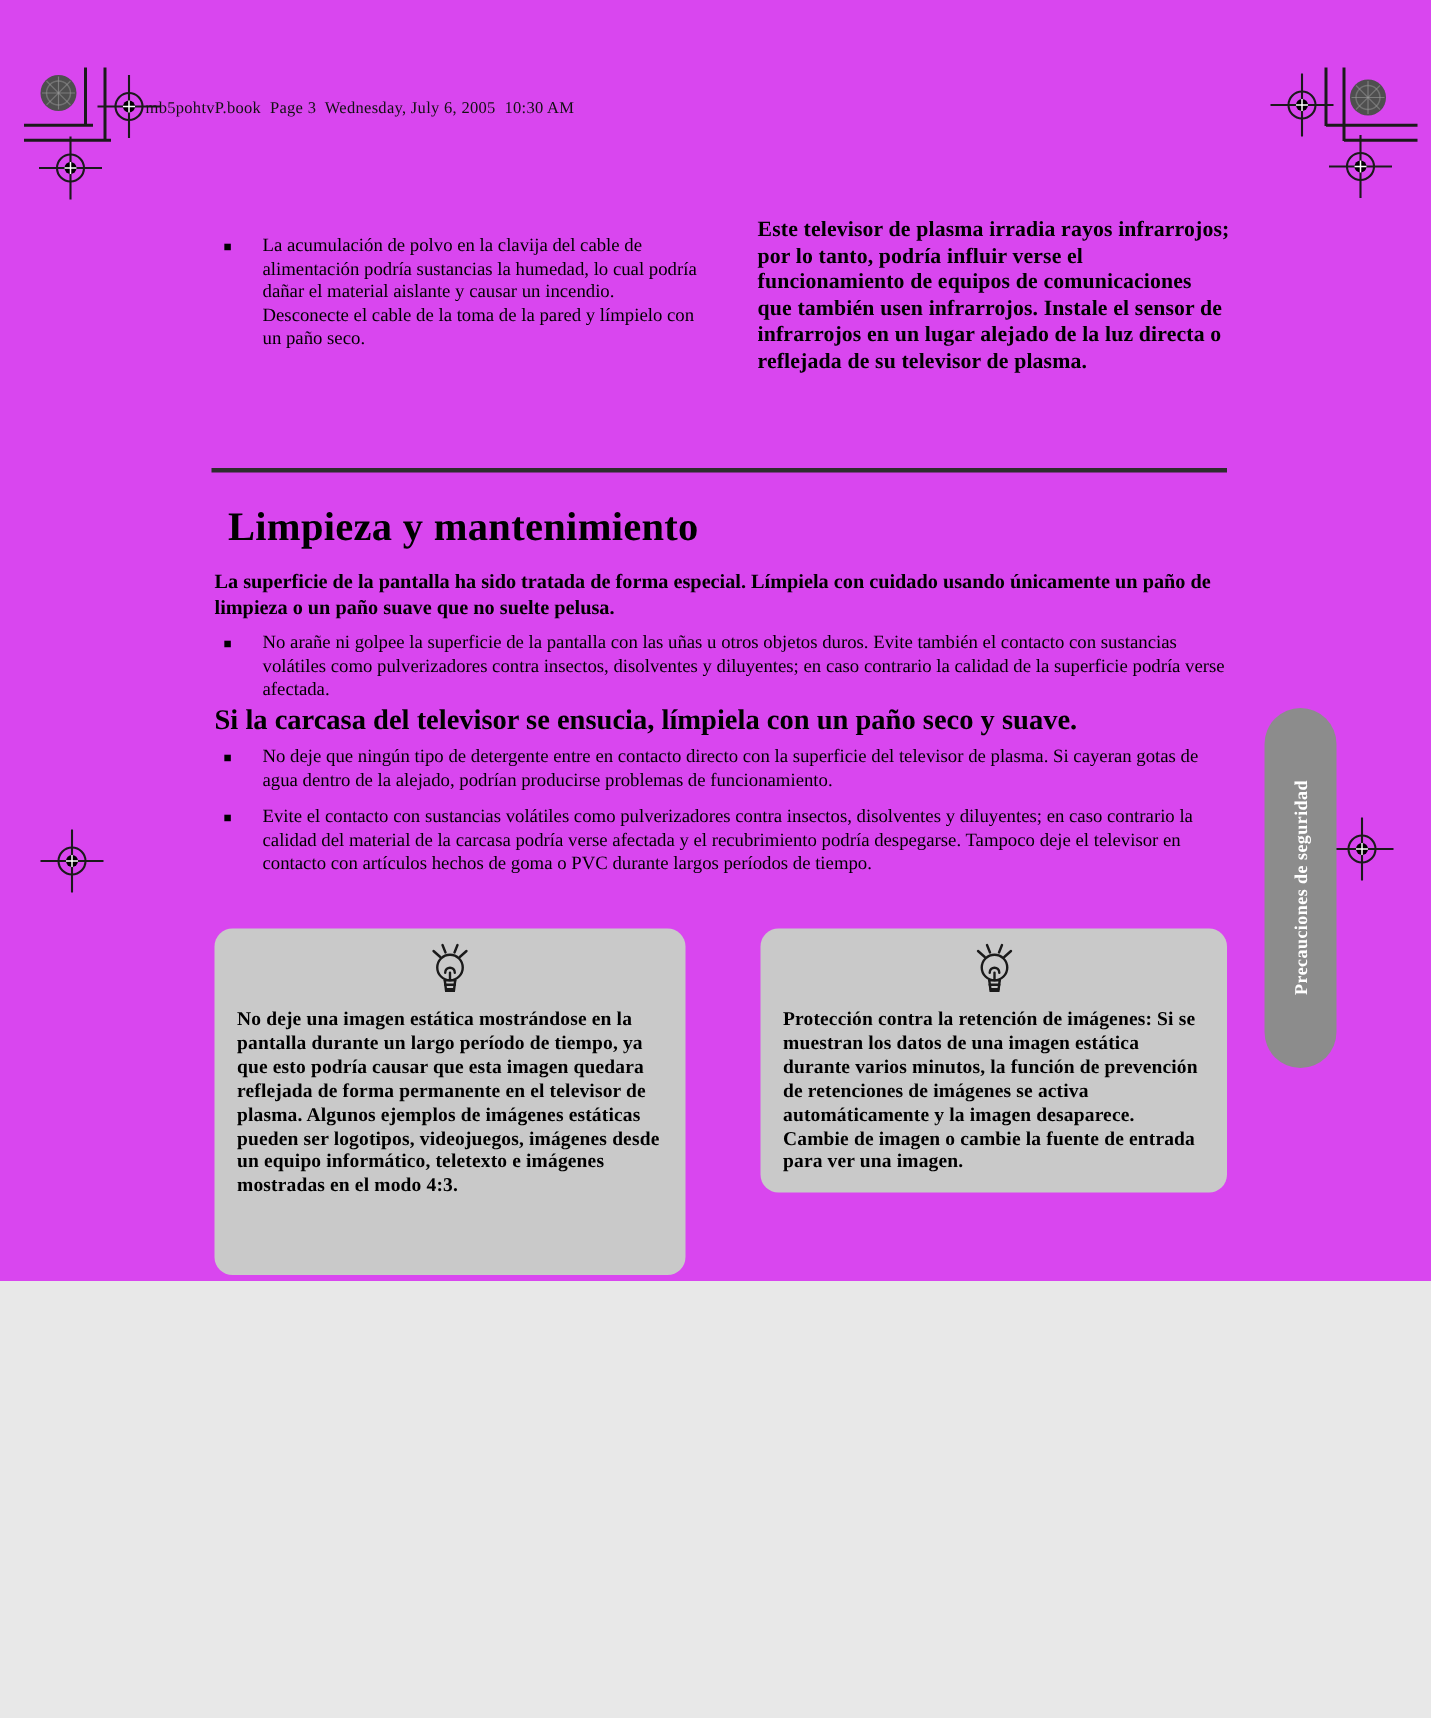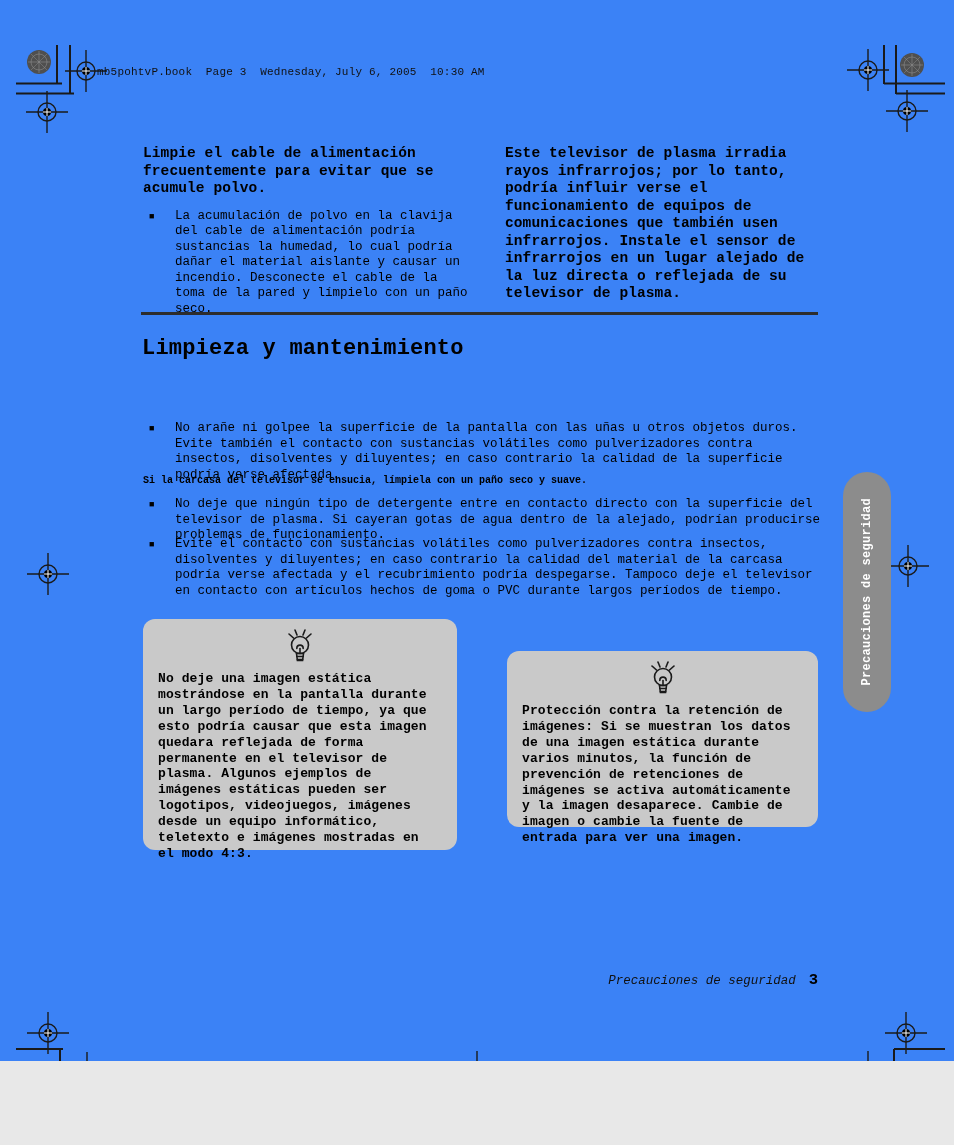--- a/index.html
+++ b/index.html
@@ -1,61 +1,61 @@
 <!DOCTYPE html>
 <html><head>
 <meta charset="utf-8">
 <style>
   html,body{margin:0;padding:0;background:#e8e8e8;}
   .page{
     position:relative;
-    width:954px;height:1061px;
-    background:#3b82f6;
-    font-family:Liberation Mono, monospace;
+    width:954px;height:854px;
+    background:#d946ef;
+    font-family:Liberation Serif, serif;
     color:#000;
     overflow:hidden;
   }
   .marks{position:absolute;left:0;top:0;pointer-events:none;}
   .header-line{
     position:absolute;left:97px;top:66px;
     font-size:11px;color:#111;white-space:pre;
     letter-spacing:.2px;
   }
   .colhead{
     font-weight:bold;font-size:14.5px;line-height:17.5px;margin:0;
     letter-spacing:.1px;
   }
   .left-col{position:absolute;left:143px;top:145px;width:325px;}
   .right-col{position:absolute;left:505px;top:145px;width:315px;}
   .bullet{display:flex;gap:16px;font-size:12.5px;line-height:15.5px;}
   .bullet .bmark{flex:0 0 10px;font-size:9px;line-height:inherit;position:relative;top:1px;color:#000;}
   .left-col .bullet{margin-top:11px;padding-left:6px;}
   .rule{position:absolute;left:141px;top:312px;width:677px;height:3px;background:#2d2d2d;}
   .h1{
-    position:absolute;left:142px;top:336px;margin:0;
-    font-size:22px;font-weight:bold;letter-spacing:.2px;
+    position:absolute;left:152px;top:336px;margin:0;
+    font-size:27px;font-weight:bold;letter-spacing:.2px;
   }
   .intro{
     position:absolute;left:143px;top:380px;width:680px;margin:0;
     font-weight:bold;font-size:13.5px;line-height:16.5px;
   }
   .mainbullet{position:absolute;left:149px;width:672px;}
   .b1{top:421px;}
   .subhead{
     position:absolute;left:143px;top:473px;width:680px;margin:0;
-    font-weight:bold;font-size:10px;line-height:16px;
+    font-weight:bold;font-size:19px;line-height:16px;
   }
   .b2{top:497px;}
   .b3{top:537px;}
   .tipbox{
     position:absolute;background:#c9c9c9;border-radius:12px;
     padding:8px 15px 12px 15px;box-sizing:border-box;
   }
   .tipbox-left{left:143px;top:619px;width:314px;height:231px;}
-  .tipbox-right{left:507px;top:619px;width:311px;height:176px;margin-top:32px;}
+  .tipbox-right{left:507px;top:619px;width:311px;height:176px;}
   .tipicon{display:block;margin:0 auto 4px auto;}
   .tiptext{margin:0;font-weight:bold;font-size:13px;line-height:15.9px;letter-spacing:.1px;}
   .sidetab{
     position:absolute;left:843px;top:472px;width:48px;height:240px;
     background:#8c8c8c;border-radius:24px;
     display:flex;align-items:center;justify-content:center;
   }
   .sidetab span{
     writing-mode:vertical-rl;transform:rotate(180deg);
     color:#ffffff;font-weight:bold;font-size:12px;letter-spacing:.3px;
@@ -131,35 +131,35 @@
       <line x1="894" y1="1049" x2="945" y2="1049"></line>
         <line x1="882" y1="1062" x2="945" y2="1062"></line>
       <line x1="894" y1="1049" x2="894" y2="1100"></line>
         <line x1="882" y1="1062" x2="882" y2="1100"></line>
     </g>
   </svg>
 
   <div class="header-line">mb5pohtvP.book  Page 3  Wednesday, July 6, 2005  10:30 AM</div>
 
   <div class="left-col">
-    <p class="colhead">Limpie el cable de alimentación frecuentemente para evitar que se acumule polvo.</p>
     <div class="bullet">
       <span class="bmark">■</span>
       <span>La acumulación de polvo en la clavija del cable de alimentación podría sustancias la humedad, lo cual podría dañar el material aislante y causar un incendio. Desconecte el cable de la toma de la pared y límpielo con un paño seco.</span>
     </div>
   </div>
 
   <div class="right-col">
     <p class="colhead">Este televisor de plasma irradia rayos infrarrojos; por lo tanto, podría influir verse el funcionamiento de equipos de comunicaciones que también usen infrarrojos. Instale el sensor de infrarrojos en un lugar alejado de la luz directa o reflejada de su televisor de plasma.</p>
   </div>
 
   <div class="rule"></div>
 
   <h1 class="h1">Limpieza y mantenimiento</h1>
 
+  <p class="intro">La superficie de la pantalla ha sido tratada de forma especial. Límpiela con cuidado usando únicamente un paño de limpieza o un paño suave que no suelte pelusa.</p>
 
   <div class="bullet mainbullet b1">
     <span class="bmark">■</span>
     <span>No arañe ni golpee la superficie de la pantalla con las uñas u otros objetos duros. Evite también el contacto con sustancias volátiles como pulverizadores contra insectos, disolventes y diluyentes; en caso contrario la calidad de la superficie podría verse afectada.</span>
   </div>
 
   <p class="subhead">Si la carcasa del televisor se ensucia, límpiela con un paño seco y suave.</p>
 
   <div class="bullet mainbullet b2">
     <span class="bmark">■</span>

